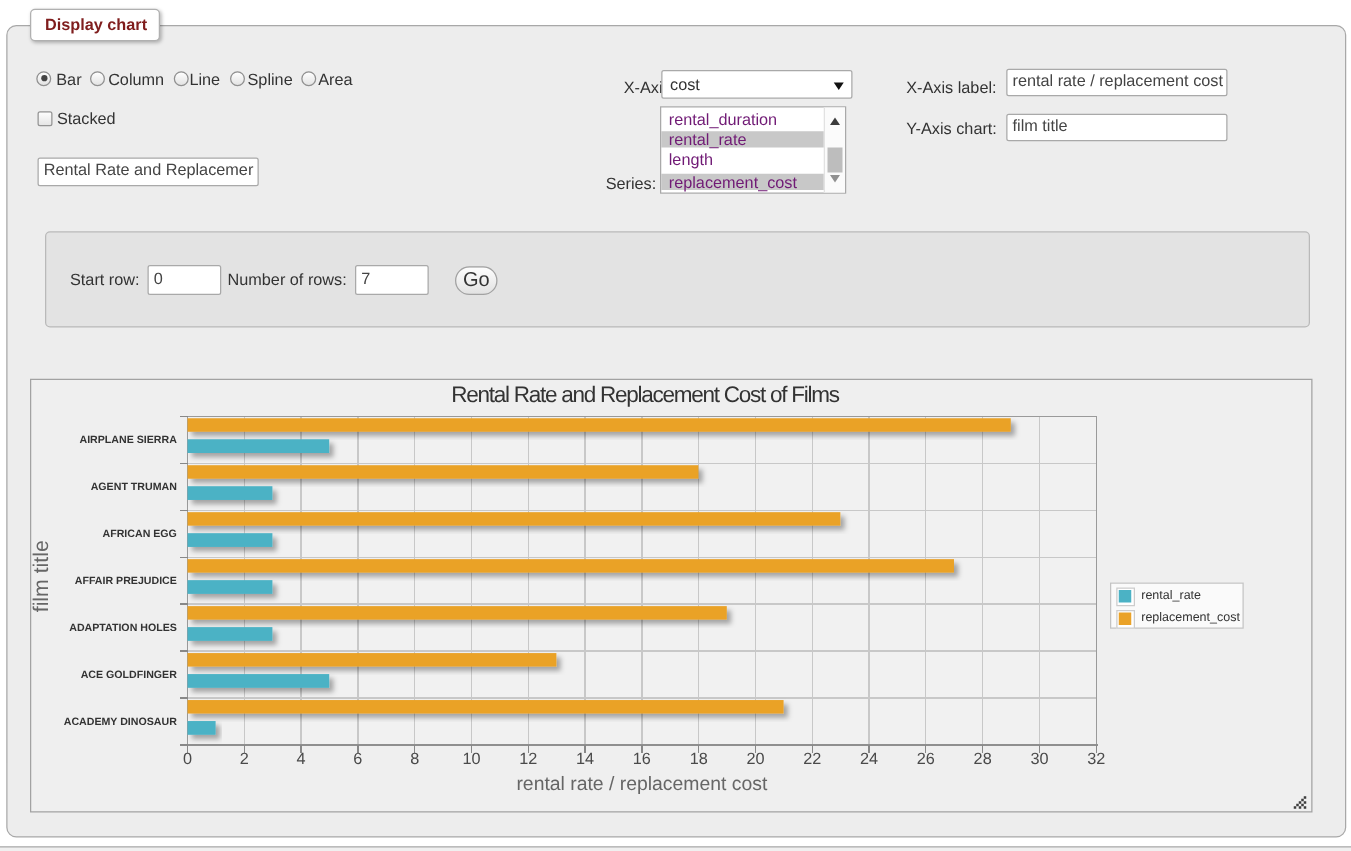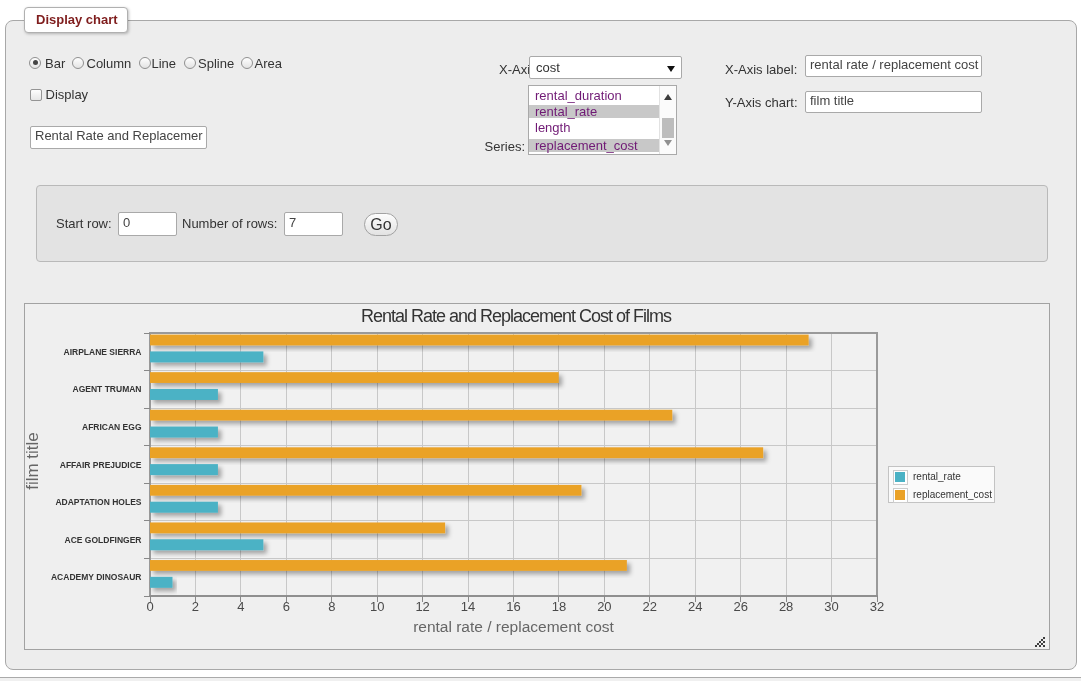--- a/index.html
+++ b/index.html
@@ -46,21 +46,21 @@
 <div class="radio" style="left:71.5px;top:56.5px;"></div>
 <div class="lbl" style="left:86.5px;top:56px;text-align:right;">Column</div>
 <div class="radio" style="left:138.5px;top:56.5px;"></div>
 <div class="lbl" style="left:151.5px;top:56px;">Line</div>
 <div class="radio" style="left:184px;top:56.5px;"></div>
 <div class="lbl" style="left:198px;top:56px;">Spline</div>
 <div class="radio" style="left:240.5px;top:56.5px;"></div>
 <div class="lbl" style="left:254.5px;top:56px;">Area</div>
 
 <div class="checkbox" style="left:29.5px;top:88.5px;"></div>
-<div class="lbl" style="left:45.5px;top:86.5px;">Display</div>
+<div class="lbl" style="left:45.5px;top:86.5px;">Stacked</div>
 
 <div class="inp" style="left:30px;top:126px;width:177px;height:23px;">
     <span class="hi">Rental Rate and Replacemer</span>
   </div>
 
 <div class="lbl" style="left:484px;top:62px;width:41px;text-align:right;margin-left:15px;">X-Axis:</div>
 <div id="selectbox">
     <span class="val">cost</span>
     <span class="arr"></span>
   </div>

